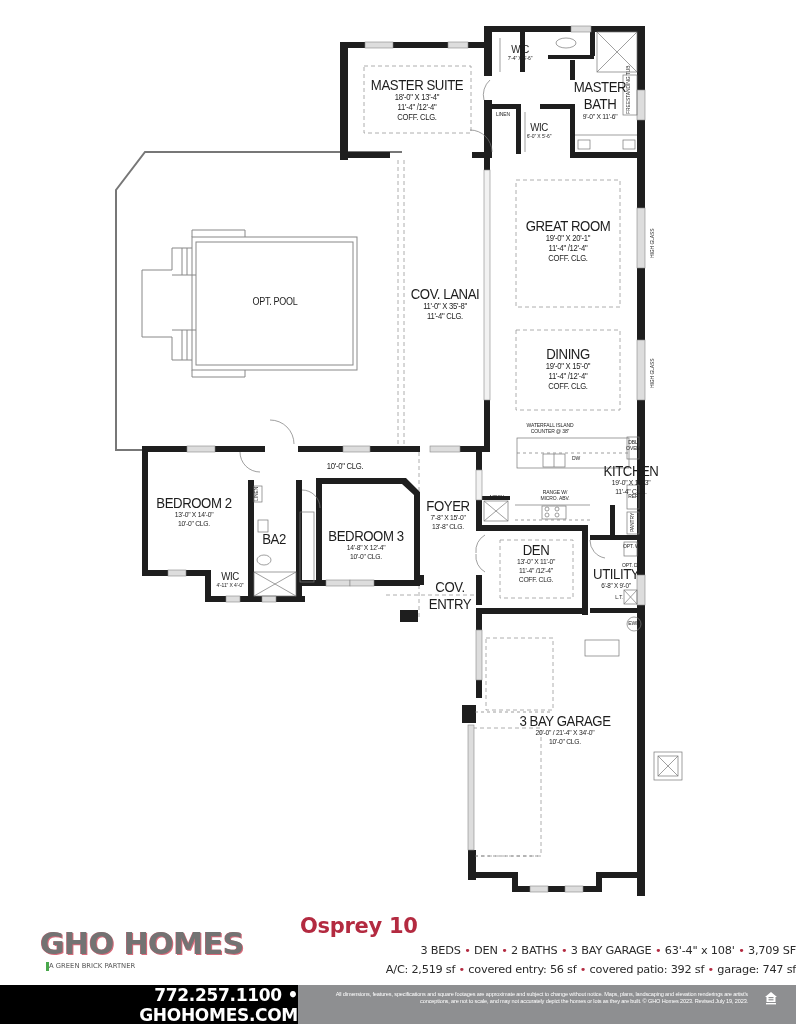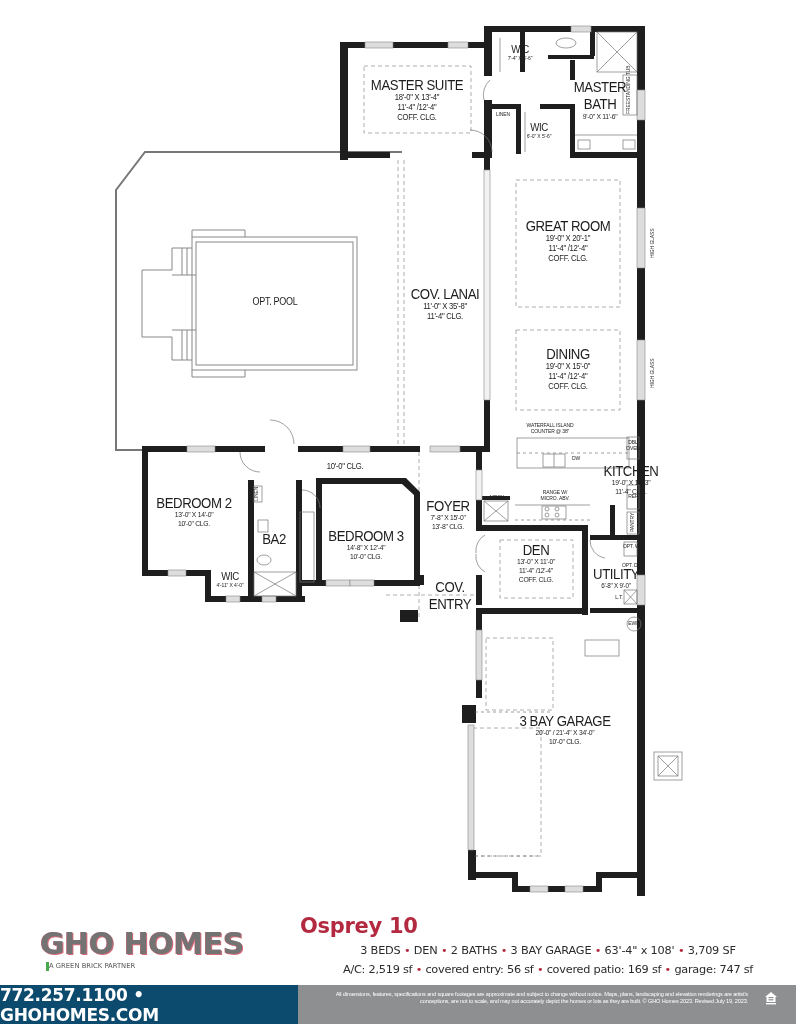--- a/index.html
+++ b/index.html
@@ -4,28 +4,28 @@
 <style>
   html,body{margin:0;padding:0;background:#fff;}
   body{width:796px;height:1024px;position:relative;overflow:hidden;font-family:"Liberation Sans",sans-serif;color:#222;}
   .plan{position:absolute;left:0;top:0;width:796px;height:900px;}
   .lbl{position:absolute;text-align:center;color:#1d1d1d;line-height:1.15;}
   .rname{font-family:"Liberation Sans",sans-serif;font-size:15px;letter-spacing:-0.5px;transform:scaleX(0.88);transform-origin:center;white-space:nowrap;}
   .rdim{font-size:8.5px;letter-spacing:-0.3px;white-space:nowrap;transform:scaleX(0.9);transform-origin:center;}
   .tiny{font-size:5px;white-space:nowrap;letter-spacing:-0.1px;}
   .vert{writing-mode:vertical-rl;transform:rotate(180deg);}
   .footer-title{position:absolute;left:300px;width:496px;top:914px;text-align:left;color:#b32a40;font-size:21px;font-weight:bold;font-family:"DejaVu Sans",sans-serif;letter-spacing:-0.3px;}
-  .spec1,.spec2{position:absolute;left:300px;width:496px;text-align:center;font-family:"DejaVu Sans",sans-serif;color:#2b2b2b;white-space:nowrap;}
+  .spec1,.spec2{position:absolute;left:300px;width:496px;text-align:right;font-family:"DejaVu Sans",sans-serif;color:#2b2b2b;white-space:nowrap;}
   .spec1{top:944px;font-size:11.3px;letter-spacing:-0.2px;}
   .spec2{top:963px;font-size:11.3px;letter-spacing:-0.25px;}
   .dot{color:#b32a40;}
   .logo{position:absolute;left:40px;top:926px;width:230px;height:34px;font-family:"DejaVu Sans",sans-serif;font-weight:bold;font-size:30px;color:#737373;letter-spacing:-0.5px;text-shadow:1px 1px 0 #d86a7a,-0.5px -0.5px 0 #d86a7a;white-space:nowrap;}
   .tagline{position:absolute;left:46px;top:962px;font-size:6.8px;color:#555;font-family:"DejaVu Sans",sans-serif;display:flex;gap:0;white-space:nowrap;}
   .tagbar{display:inline-block;width:3px;height:9px;background:#49a84c;}
-  .redbar{position:absolute;left:0;top:985px;width:298px;height:39px;background:#0c4a6e;color:#fff;font-family:"DejaVu Sans",sans-serif;font-weight:bold;font-size:17px;display:flex;align-items:center;justify-content:center;letter-spacing:-0.3px;}
+  .redbar{position:absolute;left:0;top:985px;width:298px;height:39px;background:#000000;color:#fff;font-family:"DejaVu Sans",sans-serif;font-weight:bold;font-size:17px;display:flex;align-items:center;justify-content:center;letter-spacing:-0.3px;text-align:right;}
   .graybar{position:absolute;left:298px;top:985px;width:498px;height:39px;background:#8e8f91;}
   .disclaimer{position:absolute;left:8px;top:6px;width:442px;font-size:5.6px;color:#fff;text-align:right;line-height:1.3;letter-spacing:-0.15px;}
   .eho{position:absolute;right:18px;top:6px;width:14px;height:14px;}
 </style>
 </head>
 <body>
 
 <div class="plan">
   <svg width="796" height="900" viewBox="0 0 796 900" style="position:absolute;left:0;top:0;">
     <g fill="none" stroke="#888" stroke-width="1">
@@ -380,21 +380,21 @@
   <span>63'-4" x 108'</span>
   <span class="dot"> • </span>
   <span>3,709 SF</span>
 </div>
 
 <div class="spec2">
   <span>A/C: 2,519 sf</span>
   <span class="dot"> • </span>
   <span>covered entry: 56 sf</span>
   <span class="dot"> • </span>
-  <span>covered patio: 169 sf</span>
+  <span>covered patio: 392 sf</span>
   <span class="dot"> • </span>
   <span>garage: 747 sf</span>
 </div>
 
 <div class="redbar">
   <span>772.257.1100 • GHOHOMES.COM</span>
 </div>
 
 <div class="graybar">
   <div class="disclaimer">All dimensions, features, specifications and square footages are approximate and subject to change without notice. Maps, plans, landscaping and elevation renderings are artist's conceptions, are not to scale, and may not accurately depict the homes or lots as they are built. © GHO Homes 2023. Revised July 19, 2023.</div>

